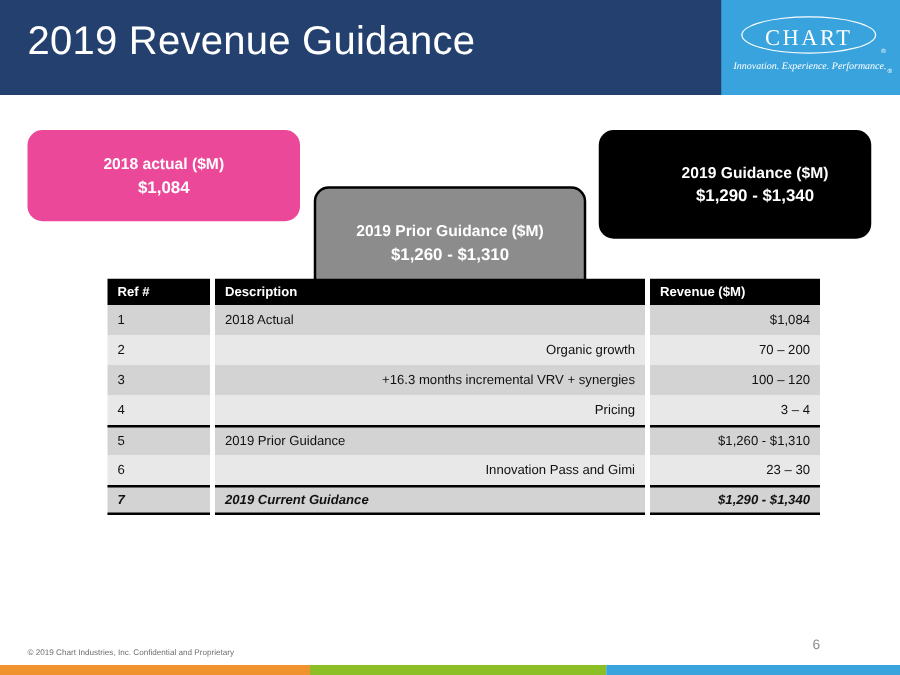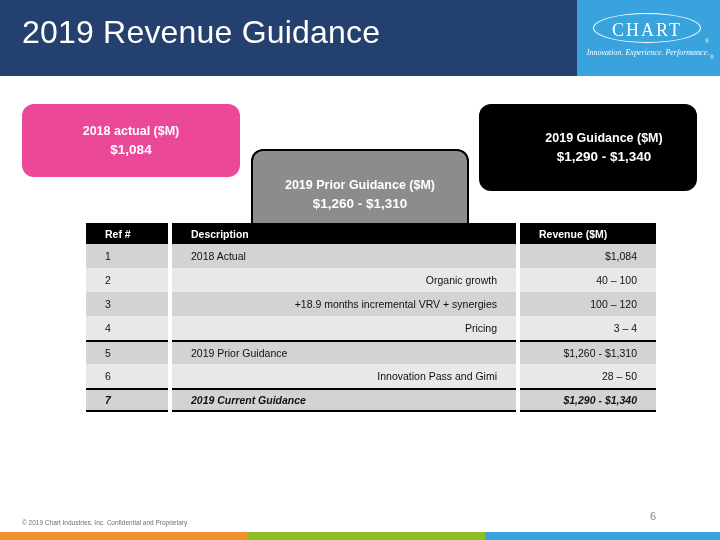--- a/index.html
+++ b/index.html
@@ -135,21 +135,21 @@
     top: 223px;
     width: 566px;
     border-collapse: separate;
     border-spacing: 0;
     font-size: 10.5px;
     color: #111111;
     table-layout: fixed;
   }
   #guidance-table th,
   #guidance-table td {
-    padding: 0 19px;
+    padding: 0 8px;
     height: 24px;
     vertical-align: middle;
     box-sizing: border-box;
   }
   #guidance-table thead th {
     background: #000000;
     color: #ffffff;
     font-weight: bold;
     font-size: 10.5px;
     text-align: left;
@@ -258,26 +258,26 @@
         <td class="gap-cell"></td>
         <td class="col-desc align-left">2018 Actual</td>
         <td class="gap-cell"></td>
         <td class="col-rev">$1,084</td>
       </tr>
       <tr class="alt">
         <td class="col-ref">2</td>
         <td class="gap-cell"></td>
         <td class="col-desc align-right">Organic growth</td>
         <td class="gap-cell"></td>
-        <td class="col-rev">40 – 100</td>
+        <td class="col-rev">70 – 200</td>
       </tr>
       <tr>
         <td class="col-ref">3</td>
         <td class="gap-cell"></td>
-        <td class="col-desc align-right">+18.9 months incremental VRV + synergies</td>
+        <td class="col-desc align-right">+16.3 months incremental VRV + synergies</td>
         <td class="gap-cell"></td>
         <td class="col-rev">100 – 120</td>
       </tr>
       <tr class="alt">
         <td class="col-ref">4</td>
         <td class="gap-cell"></td>
         <td class="col-desc align-right">Pricing</td>
         <td class="gap-cell"></td>
         <td class="col-rev">3 – 4</td>
       </tr>
@@ -286,21 +286,21 @@
         <td class="gap-cell"></td>
         <td class="col-desc align-left">2019 Prior Guidance</td>
         <td class="gap-cell"></td>
         <td class="col-rev">$1,260 - $1,310</td>
       </tr>
       <tr class="alt">
         <td class="col-ref">6</td>
         <td class="gap-cell"></td>
         <td class="col-desc align-right">Innovation Pass and Gimi</td>
         <td class="gap-cell"></td>
-        <td class="col-rev">28 – 50</td>
+        <td class="col-rev">23 – 30</td>
       </tr>
       <tr class="row-total">
         <td class="col-ref">7</td>
         <td class="gap-cell"></td>
         <td class="col-desc align-left">2019 Current Guidance</td>
         <td class="gap-cell"></td>
         <td class="col-rev">$1,290 - $1,340</td>
       </tr>
     </tbody>
 </table>

